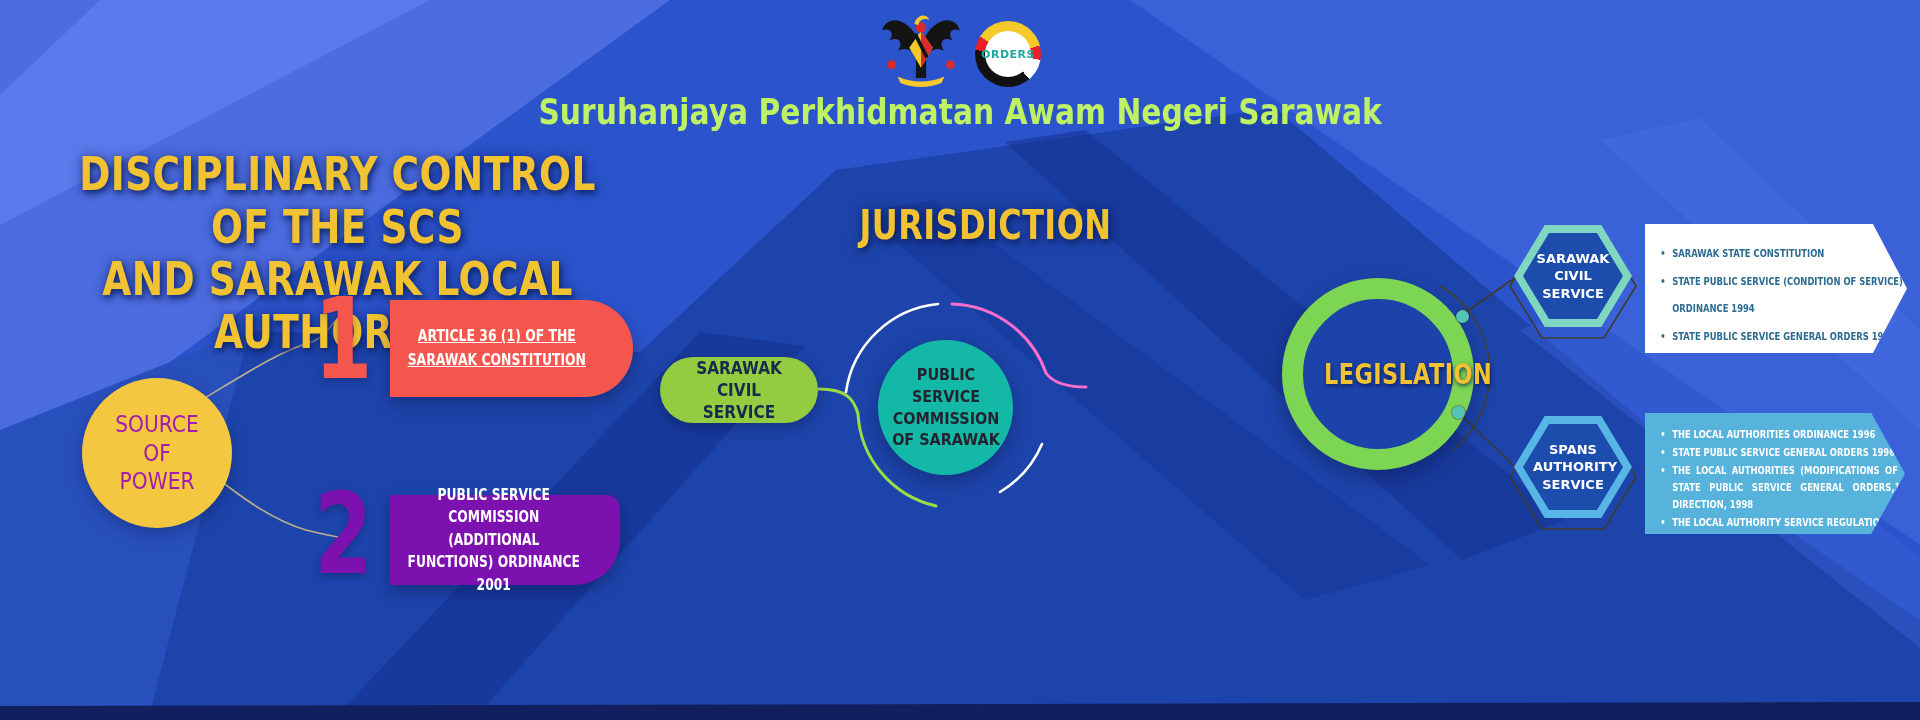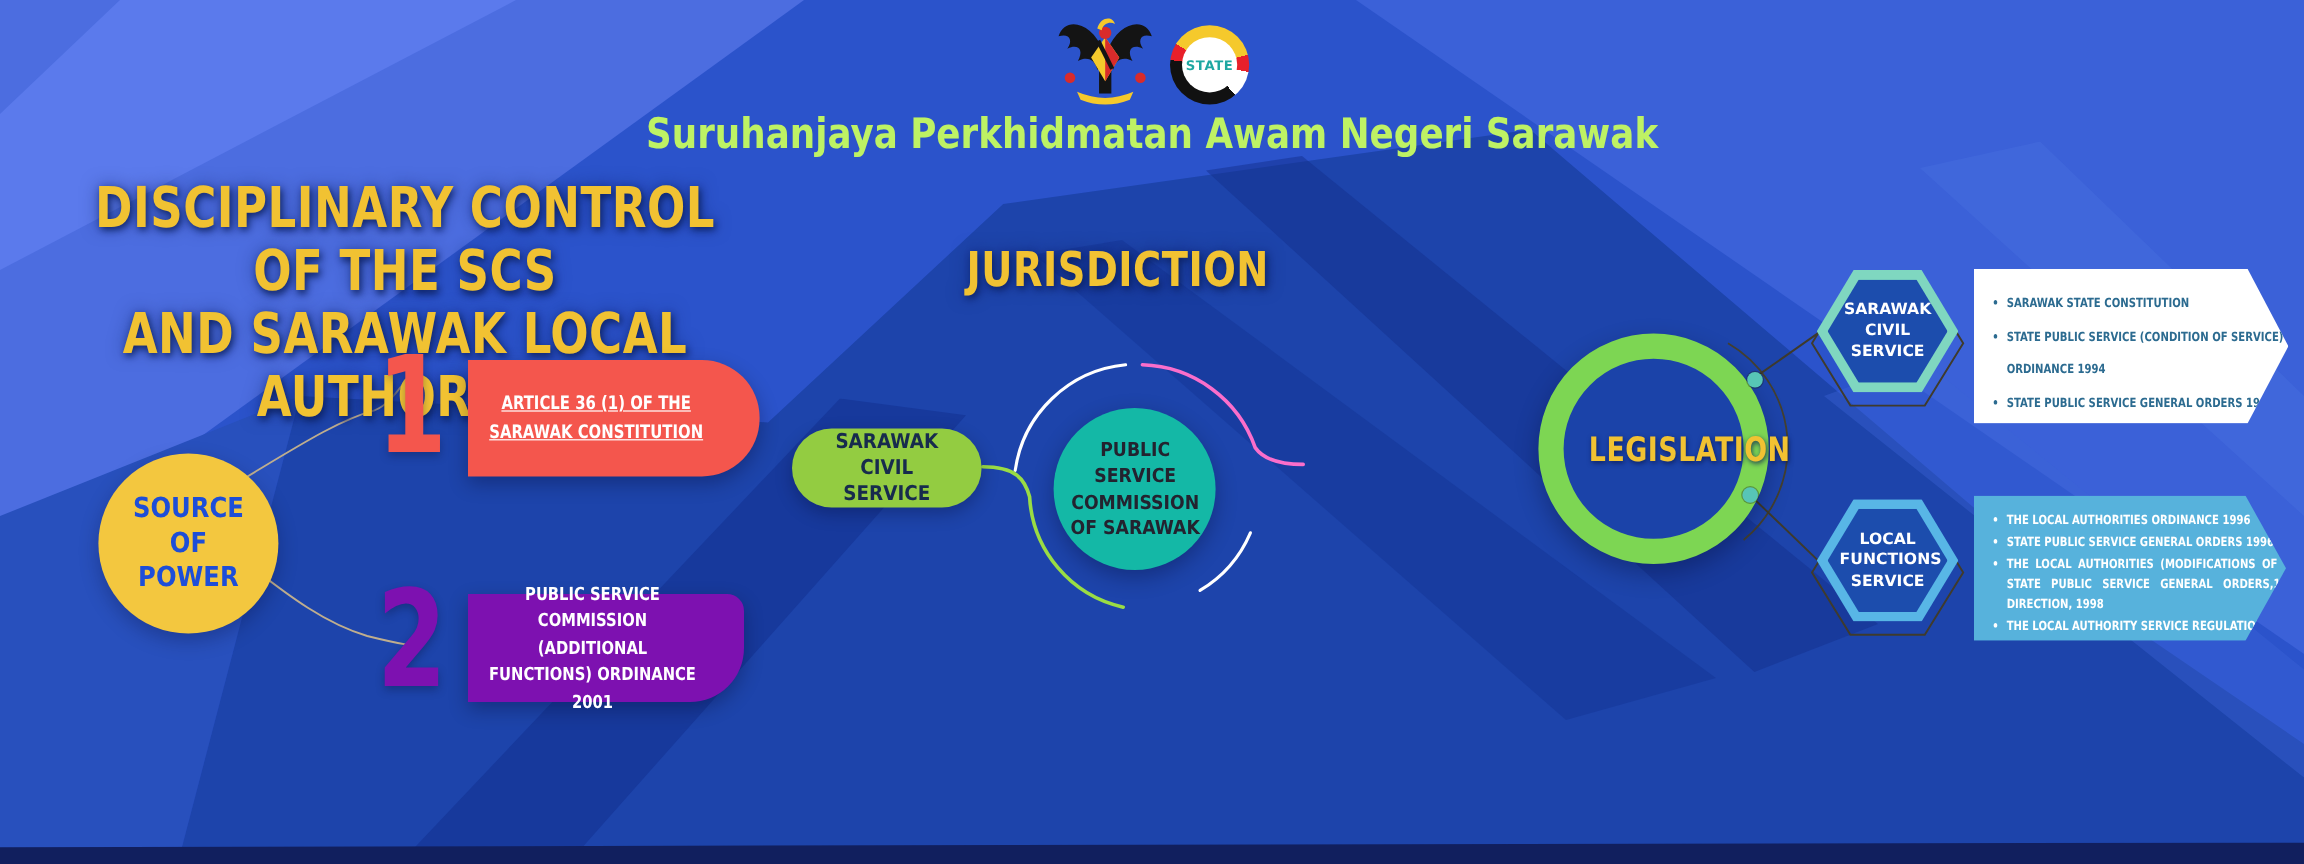--- a/index.html
+++ b/index.html
@@ -31,21 +31,21 @@
   .org-title{left:0;right:0;top:92px;text-align:center;color:#bef264;font-weight:700;font-size:35px;}
   .spans-logo{left:975px;top:21px;width:66px;height:66px;border-radius:50%;
     background:conic-gradient(from 140deg,#111 0 38%,#e8202a 38% 45%,#f5c92c 45% 82%,#e8202a 82% 89%,#fff 89% 100%);
     display:flex;align-items:center;justify-content:center;}
   .spans-inner{width:46px;height:46px;border-radius:50%;background:#fff;display:flex;align-items:center;justify-content:center;
     color:#1fa7a2;font-size:11px;font-weight:800;letter-spacing:.5px;}
 
   
   .sop-circle{left:82px;top:378px;width:150px;height:150px;border-radius:50%;background:#f3c73f;
     display:flex;align-items:center;justify-content:center;text-align:center;
-    color:#1d4ed8;font-weight:700;font-size:23px;line-height:1.25;box-shadow:0 6px 16px rgba(0,0,30,.25);}
+    color:#a21caf;font-weight:400;font-size:23px;line-height:1.25;box-shadow:0 6px 16px rgba(0,0,30,.25);}
   .big-num{font-size:112px;font-weight:800;line-height:.82;transform:scaleX(.75);transform-origin:left top;
     text-shadow:0 3px 8px rgba(10,20,60,.35);}
   .src-box{display:flex;align-items:center;color:#fff;font-weight:700;
     box-shadow:0 6px 16px rgba(0,0,30,.3);}
   .src-box-1{left:390px;top:300px;width:243px;height:97px;background:#f4564d;border-radius:0 48px 48px 0;text-decoration:underline;}
   .src-box-2{left:390px;top:495px;width:230px;height:90px;background:#7d11b0;border-radius:0 14px 45px 0;}
   .src-text{display:inline-block;transform-origin:left center;text-align:center;font-size:15.5px;line-height:1.5;}
 
   
   .pill{border-radius:42px;display:flex;align-items:center;justify-content:center;text-align:center;
@@ -126,33 +126,33 @@
     <path d="M60 30 L76 53 L60 80 Z" fill="#d92b2b"></path>
     <path d="M52 34 L68 66" stroke="#141414" stroke-width="5"></path>
     <circle cx="60" cy="25" r="7" fill="#d92b2b"></circle>
     <path d="M51 20 C55 6 69 6 71 15 C66 12 58 14 56 22 Z" fill="#f5c92c"></path>
     <circle cx="20" cy="76" r="6" fill="#d92b2b"></circle>
     <circle cx="100" cy="76" r="6" fill="#d92b2b"></circle>
     <path d="M28 92 Q60 106 92 92 L88 101 Q60 112 32 101 Z" fill="#f5c92c"></path>
   </svg>
 
   <div class="abs spans-logo">
-    <div class="spans-inner">STATE</div>
+    <div class="spans-inner">ORDERS</div>
   </div>
 
   <div class="abs org-title">
     <span class="cond" style="transform:scaleX(.85);">Suruhanjaya Perkhidmatan Awam Negeri Sarawak</span>
   </div>
 
   <div class="abs yellow-title" style="left:10px;top:148px;width:655px;font-size:47px;">
     <div><span class="cond" style="transform:scaleX(.8);">DISCIPLINARY CONTROL OF THE SCS</span></div>
     <div><span class="cond" style="transform:scaleX(.8);">AND SARAWAK LOCAL AUTHORITY</span></div>
   </div>
 
-  <div class="abs yellow-title" style="left:774px;top:203px;width:300px;font-size:40px;">
+  <div class="abs yellow-title" style="left:828px;top:203px;width:300px;font-size:40px;">
     <span class="cond" style="transform:scaleX(.8);">JURISDICTION</span>
   </div>
 
   <div class="abs sop-circle">
     <span class="cond" style="transform:scaleX(.88);width:120px;">SOURCE OF POWER</span>
   </div>
 
   <div class="abs big-num" style="left:314px;top:294px;color:#f4564d;">1</div>
   <div class="abs src-box src-box-1">
     <span class="src-text cond" style="width:252px;margin-left:16px;transform:scaleX(.8);">ARTICLE 36 (1) OF THE SARAWAK CONSTITUTION</span>
@@ -197,21 +197,21 @@
       <li>PUBLIC SERVICE COMMISSION RULES 1996</li>
     </ul>
   </div>
 
   <div class="abs hex-wrap" style="left:1514px;top:416px;">
     <svg class="hex-outline" viewBox="0 0 130 112">
       <polygon points="2,56 34,4 96,4 128,56 96,108 34,108" fill="none" stroke="#3f3b2c" stroke-width="1.6"></polygon>
     </svg>
     <div class="hex-outer hex-clip" style="background:#58b6e6;position:relative;">
       <div class="hex-inner hex-clip">
-        <span style="width:80px;">LOCAL FUNCTIONS SERVICE</span>
+        <span style="width:80px;">SPANS AUTHORITY SERVICE</span>
       </div>
     </div>
   </div>
 
   <div class="abs arrow-box abox-2">
     <ul class="abox-list">
       <li>THE LOCAL AUTHORITIES ORDINANCE 1996</li>
       <li>STATE PUBLIC SERVICE GENERAL ORDERS 1996</li>
       <li>THE LOCAL AUTHORITIES (MODIFICATIONS OF THE STATE PUBLIC SERVICE GENERAL ORDERS,1996) DIRECTION, 1998</li>
       <li>THE LOCAL AUTHORITY SERVICE REGULATIONS 2000</li>

